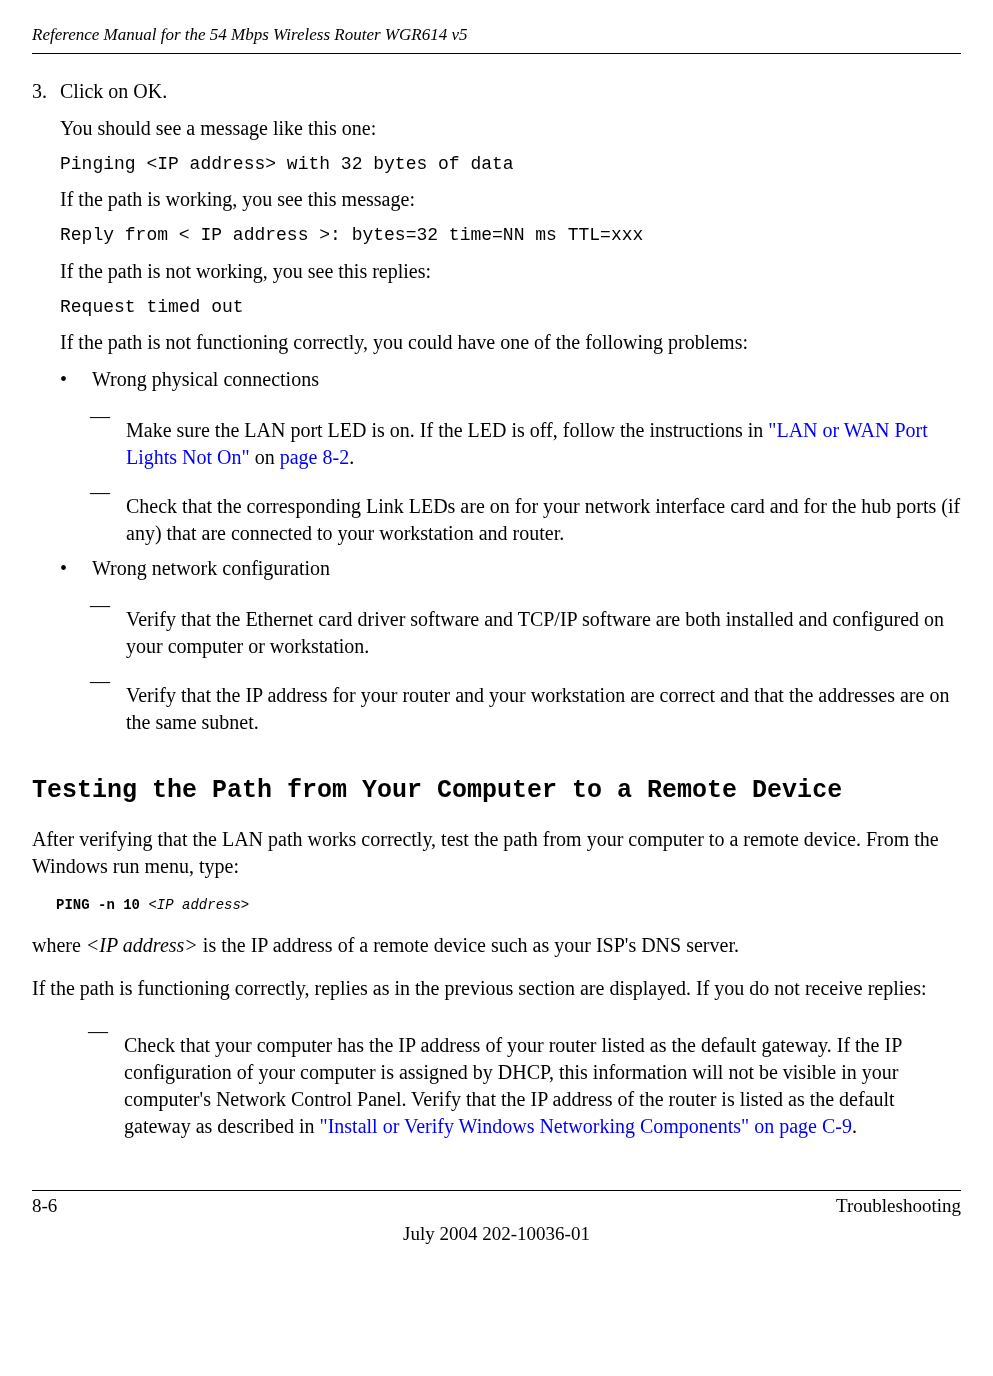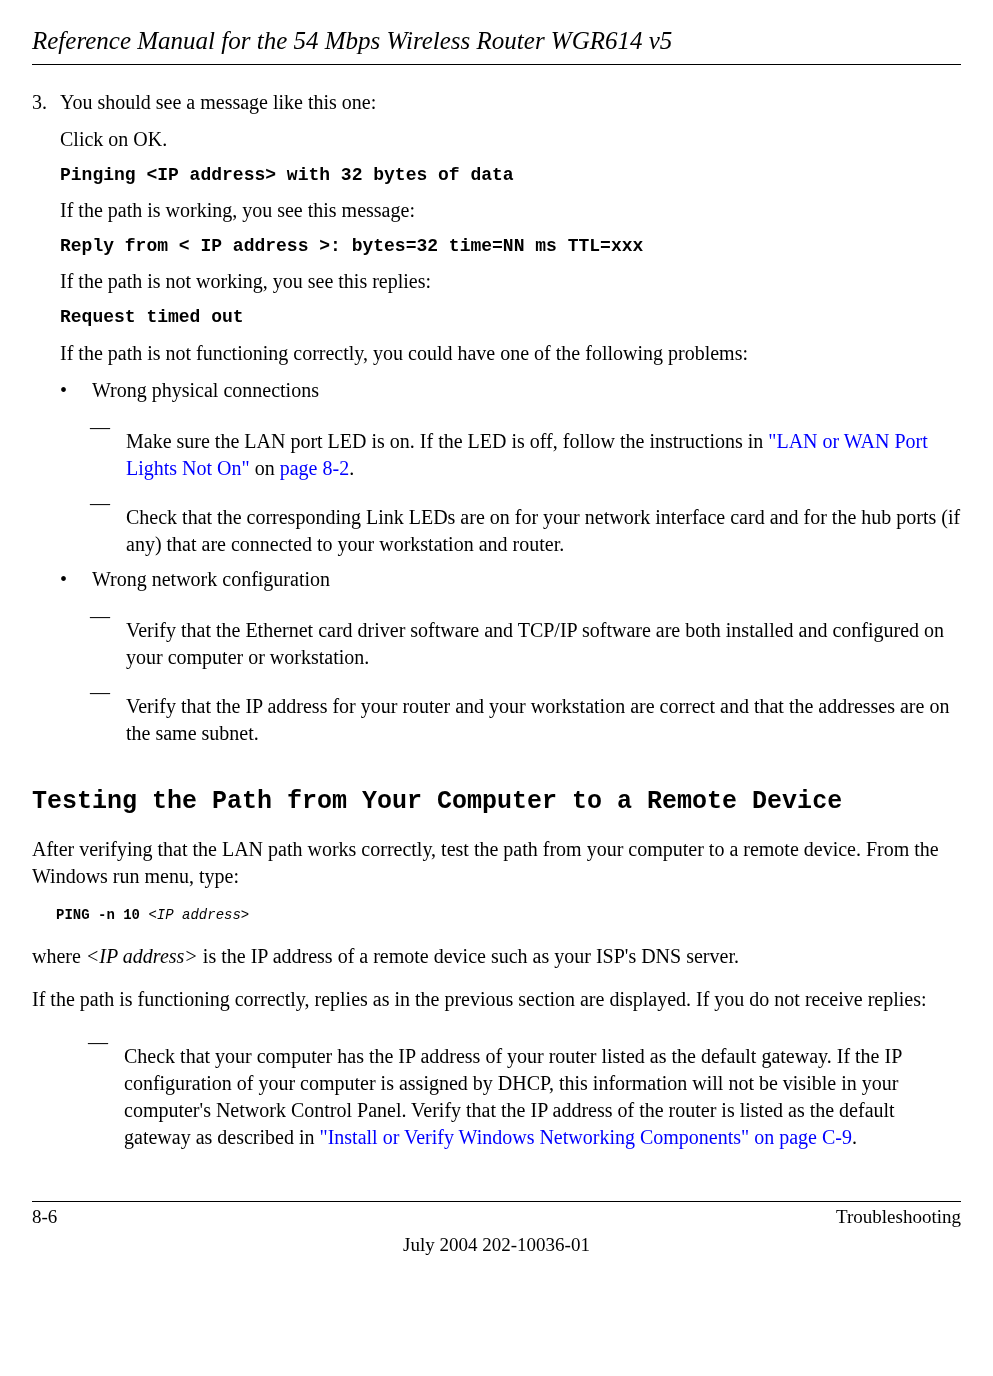--- a/index.html
+++ b/index.html
@@ -7,21 +7,21 @@
       font-size: 20px;
       line-height: 1.35;
       margin: 0;
       padding: 24px 32px;
       color: #000;
       width: 993px;
       box-sizing: border-box;
     }
     .header-title {
       font-style: italic;
-      font-size: 25px;
+      font-size: 17px;
       margin-bottom: 6px;
     }
     .header-line {
       border-top: 1px solid #000;
       margin-bottom: 24px;
     }
     .step-row {
       display: flex;
       margin-bottom: 10px;
     }
@@ -30,21 +30,21 @@
       flex-shrink: 0;
     }
     .step-content {
       flex: 1;
     }
     .step-content p {
       margin: 0 0 10px 0;
     }
     .mono-bold {
       font-family: 'Courier New', Courier, monospace;
-      font-weight: bold;
+      font-weight: normal;
       font-size: 18px;
     }
     .bullet-row {
       display: flex;
       margin-bottom: 10px;
       margin-top: 8px;
     }
     .bullet-marker {
       width: 32px;
       flex-shrink: 0;
@@ -115,22 +115,22 @@
   </style>
 </head>
 <body>
 
 <div class="header-title">Reference Manual for the 54 Mbps Wireless Router WGR614 v5</div>
 <div class="header-line"></div>
 
 <div class="step-row">
   <div class="step-number">3.</div>
   <div class="step-content">
+    <p>Click on OK.</p>
     <p>You should see a message like this one:</p>
-    <p>Click on OK.</p>
     <p class="mono-bold">Pinging &lt;IP address&gt; with 32 bytes of data</p>
     <p>If the path is working, you see this message:</p>
     <p class="mono-bold">Reply from &lt; IP address &gt;: bytes=32 time=NN ms TTL=xxx</p>
     <p>If the path is not working, you see this replies:</p>
     <p class="mono-bold">Request timed out</p>
     <p>If the path is not functioning correctly, you could have one of the following problems:</p>
 
     <div class="bullet-row">
       <div class="bullet-marker">•</div>
       <div class="bullet-content">Wrong physical connections</div>

